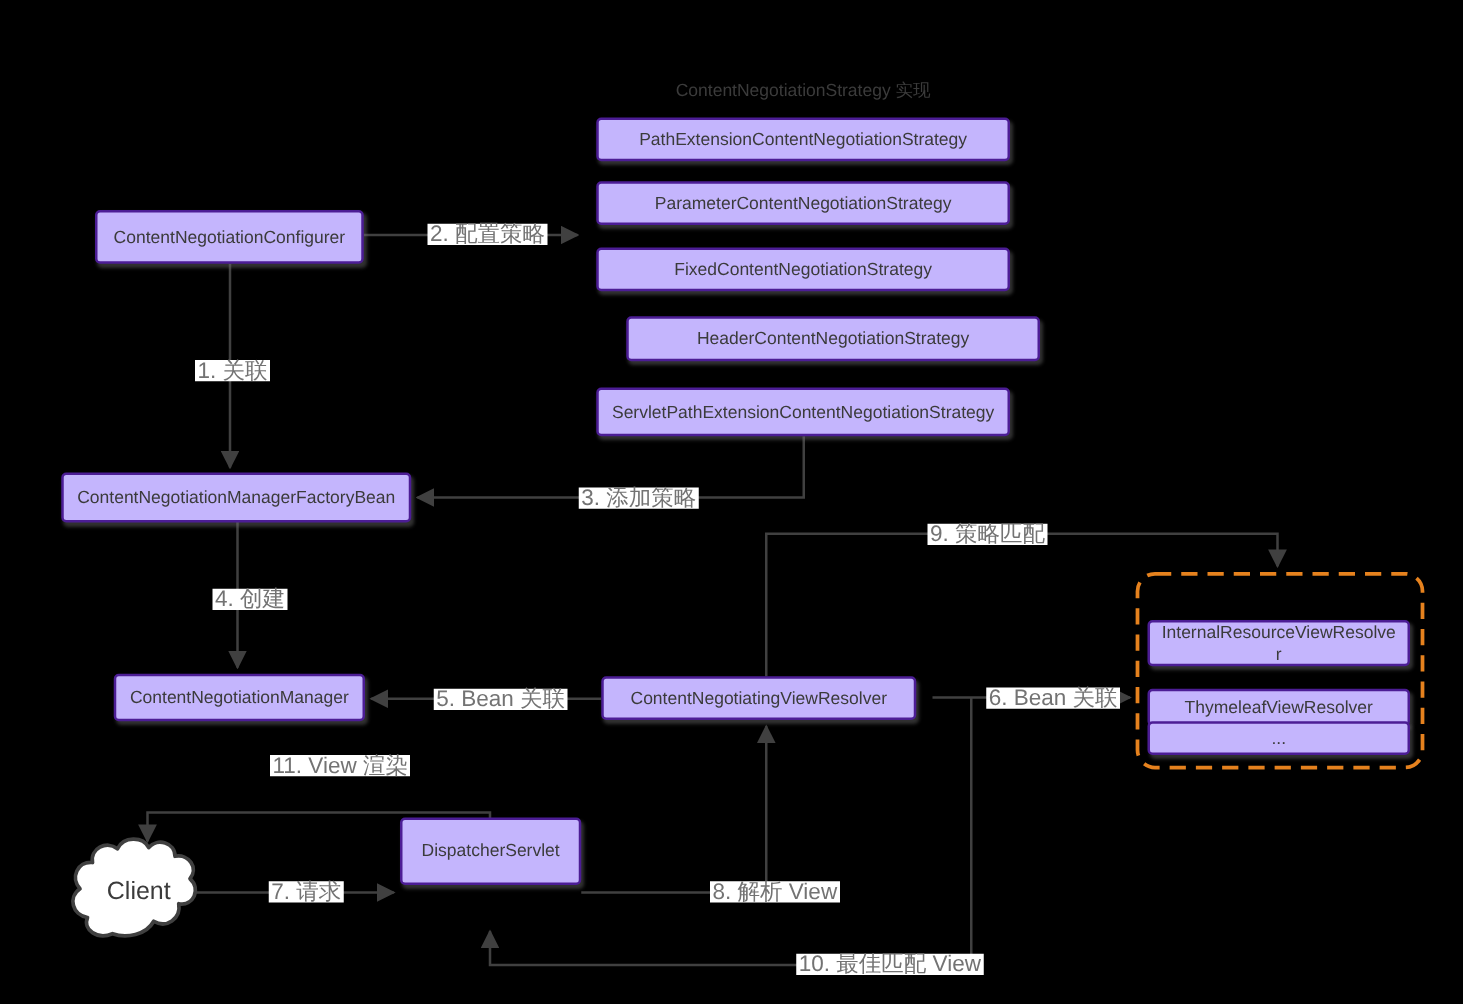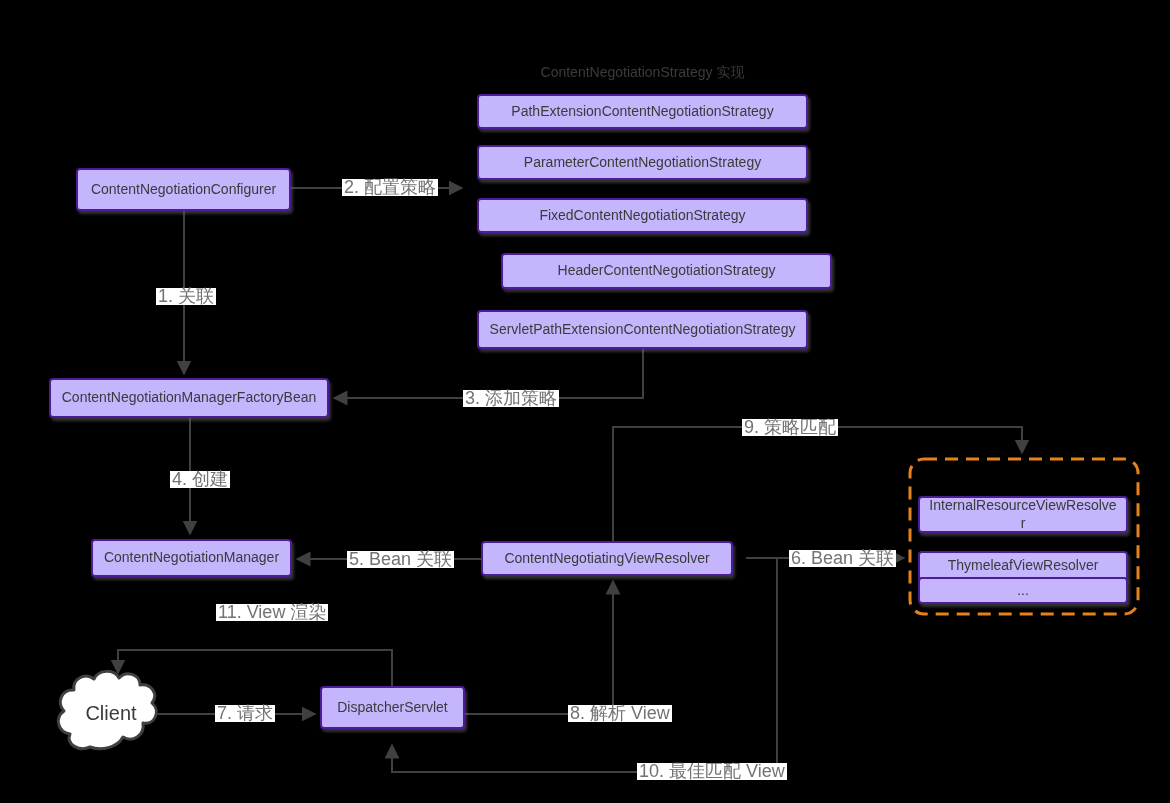--- a/index.html
+++ b/index.html
@@ -70,21 +70,21 @@
   <div class="node" style="left:477px;top:94px;width:331px;height:35px;">PathExtensionContentNegotiationStrategy</div>
   <div class="node" style="left:477px;top:145px;width:331px;height:35px;">ParameterContentNegotiationStrategy</div>
   <div class="node" style="left:477px;top:198px;width:331px;height:35px;">FixedContentNegotiationStrategy</div>
   <div class="node" style="left:477px;top:253px;width:331px;height:36px;margin-left:24px;">HeaderContentNegotiationStrategy</div>
   <div class="node" style="left:477px;top:310px;width:331px;height:39px;">ServletPathExtensionContentNegotiationStrategy</div>
 
   <div class="node" style="left:76px;top:168px;width:215px;height:43px;">ContentNegotiationConfigurer</div>
   <div class="node" style="left:49px;top:378px;width:280px;height:40px;">ContentNegotiationManagerFactoryBean</div>
   <div class="node" style="left:91px;top:539px;width:201px;height:38px;">ContentNegotiationManager</div>
   <div class="node nowrap" style="left:481px;top:541px;width:252px;height:35px;">ContentNegotiatingViewResolver</div>
-  <div class="node nowrap" style="left:320px;top:686px;width:145px;height:43px;">DispatcherServlet</div>
+  <div class="node nowrap" style="left:320px;top:654px;width:145px;height:54px;">DispatcherServlet</div>
 
   <div class="node" style="left:918px;top:496px;width:210px;height:37px;">InternalResourceViewResolver</div>
   <div class="node nowrap" style="left:918px;top:540px;width:210px;height:30px;margin-top:11px;">ThymeleafViewResolver</div>
   <div class="node nowrap" style="left:918px;top:577px;width:210px;height:27px;">...</div>
 
   <div class="cloud-label" style="left:76px;top:705px;width:70px;">Client</div>
 
   <div class="edge-label" style="left:156px;top:288px;">1. 关联</div>
   <div class="edge-label" style="left:342px;top:179px;">2. 配置策略</div>
   <div class="edge-label" style="left:463px;top:390px;">3. 添加策略</div>

